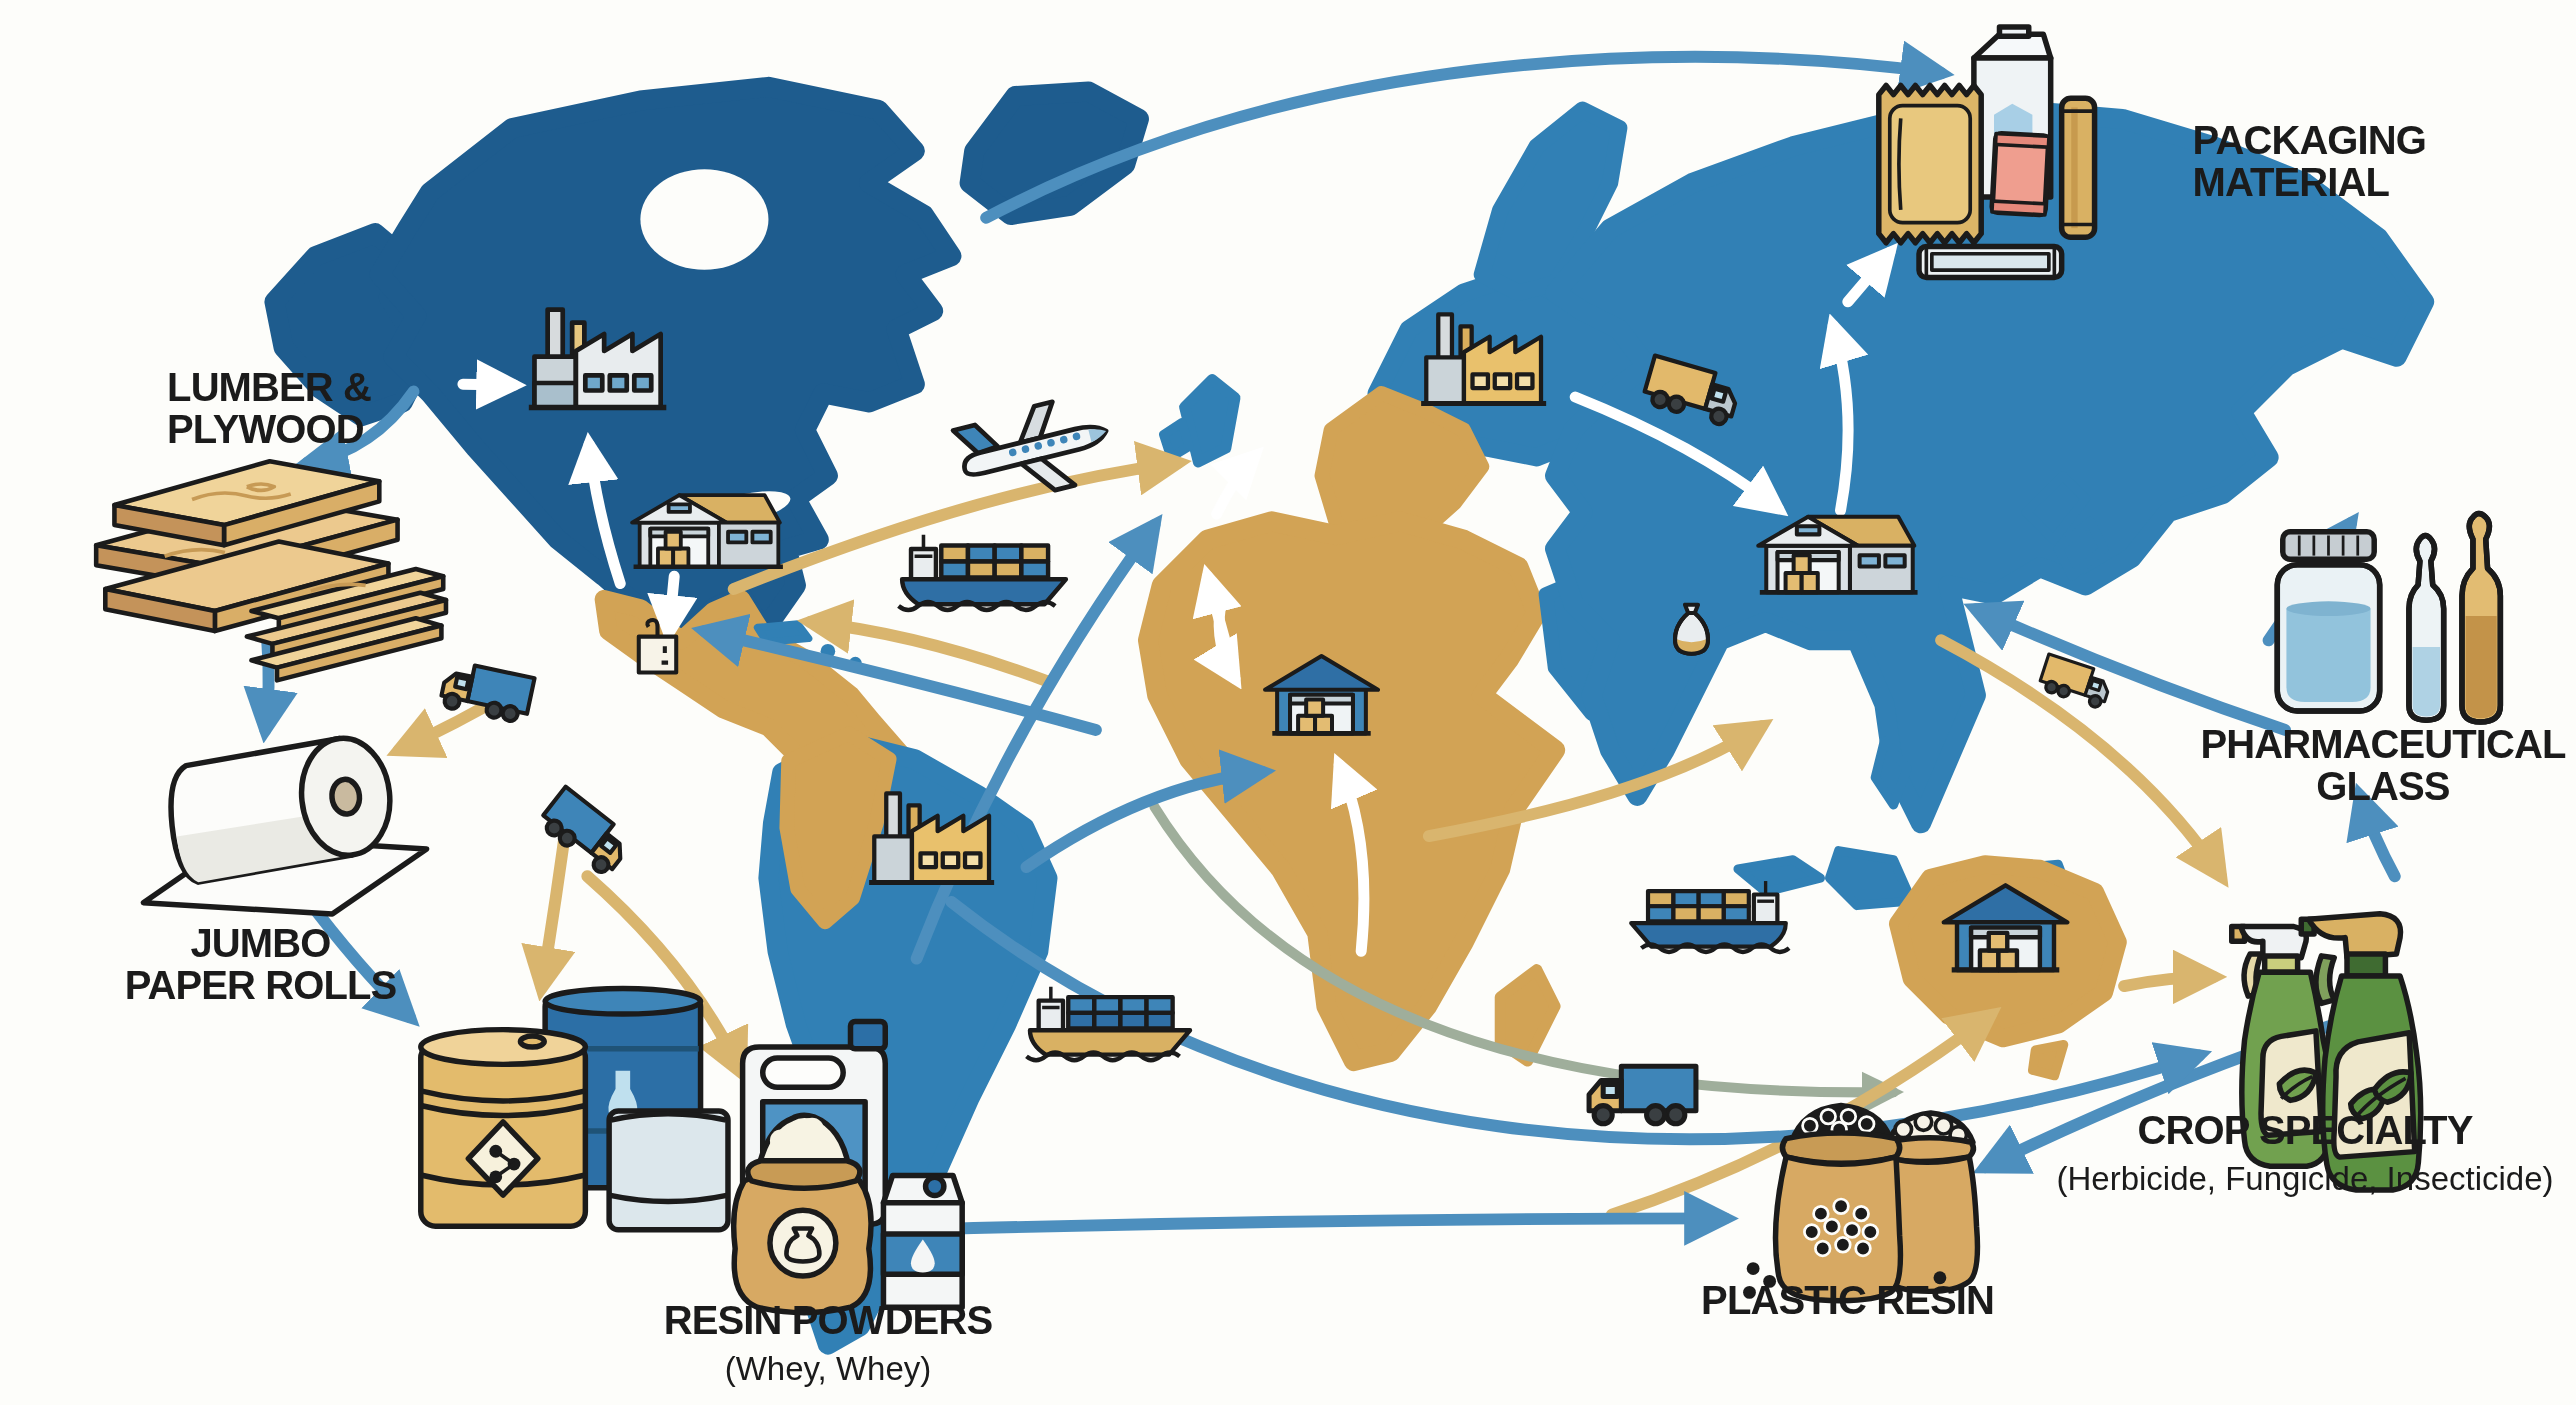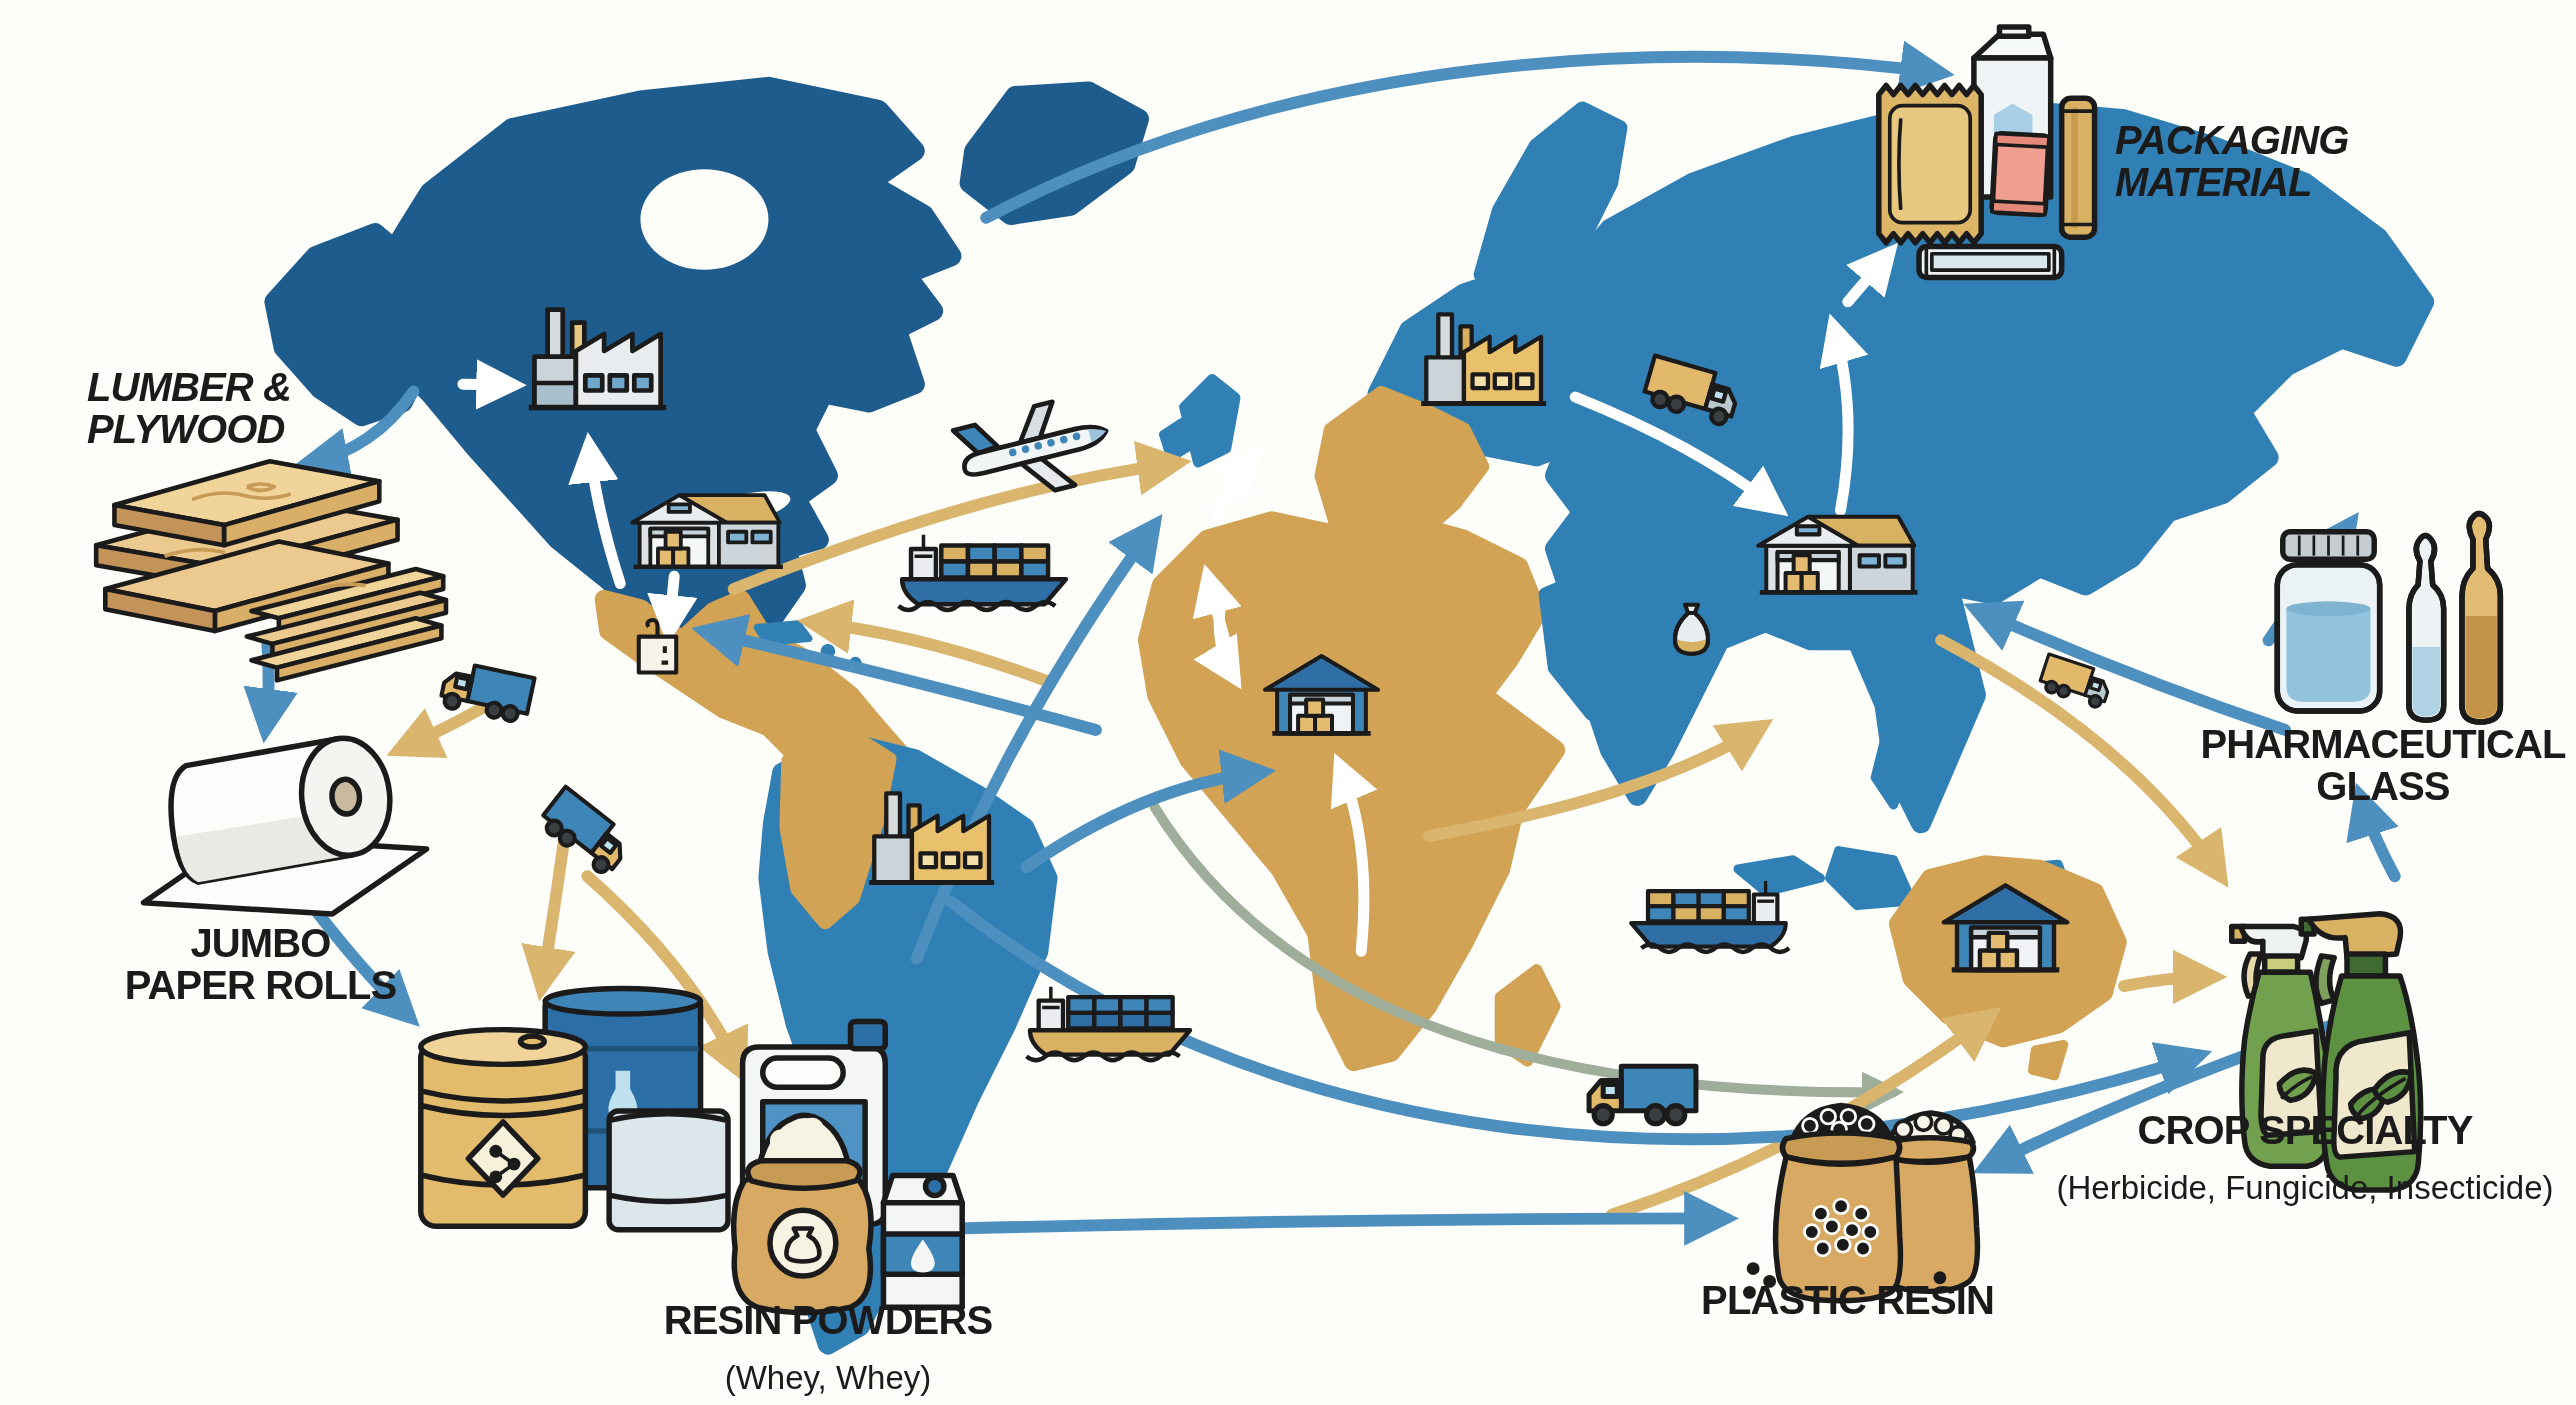--- a/index.html
+++ b/index.html
@@ -2,23 +2,23 @@
 <html style="font-size:14.6px"><head>
 <meta charset="utf-8">
 <style>
   html,body{margin:0;padding:0;background:#FDFDFA;}
   .stage{position:relative;width:2576px;height:1405px;background:#FDFDFA;overflow:hidden;
          font-family:"Liberation Sans",sans-serif;}
   .map-svg{position:absolute;left:0;top:0;}
   .abs{position:absolute;}
   .abs svg{width:100%;height:100%;display:block;overflow:visible;}
   .plabel{position:absolute;display:flex;flex-direction:column;align-items:center;color:#1B1B1B;}
-  .plabel.left{align-items:flex-start;text-align:left;font-style:italic;}
+  .plabel.left{align-items:flex-end;text-align:left;}
   .plabel .t{font-weight:bold;font-size:40px;line-height:1.06;letter-spacing:-0.9px;white-space:pre-line;text-align:center;}
-  .plabel .s{font-weight:500;font-size:33px;line-height:1.2;white-space:pre;margin-top:17px;}
+  .plabel .s{font-weight:500;font-size:33px;line-height:1.2;white-space:pre;margin-top:8px;}
   .plabel.left .t{text-align:left;}
 </style>
 </head>
 <body>
 
 <div class="stage">
 
   <svg class="map-svg" width="2576" height="1405" viewBox="0 0 2816 1536">
     <defs>
       <marker id="mB" viewBox="0 0 10 10" refX="7.5" refY="5" markerWidth="4.6" markerHeight="4.6" orient="auto-start-reverse">

